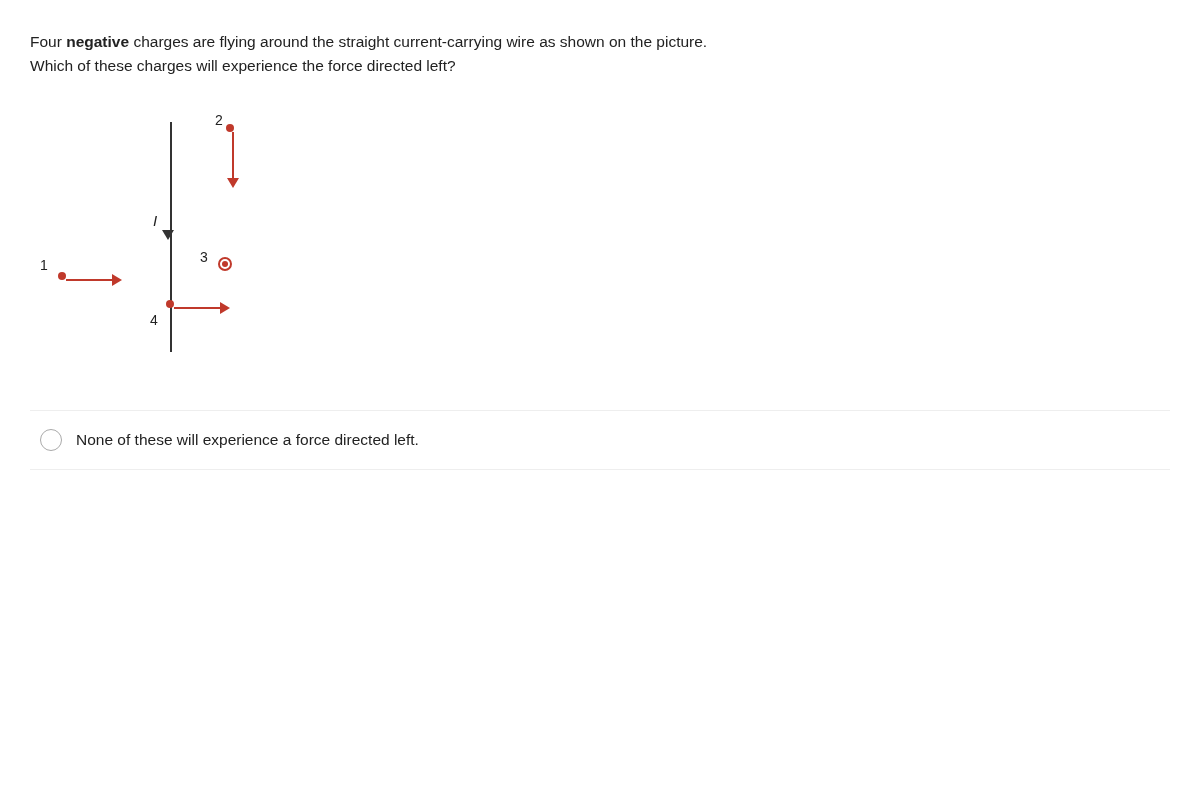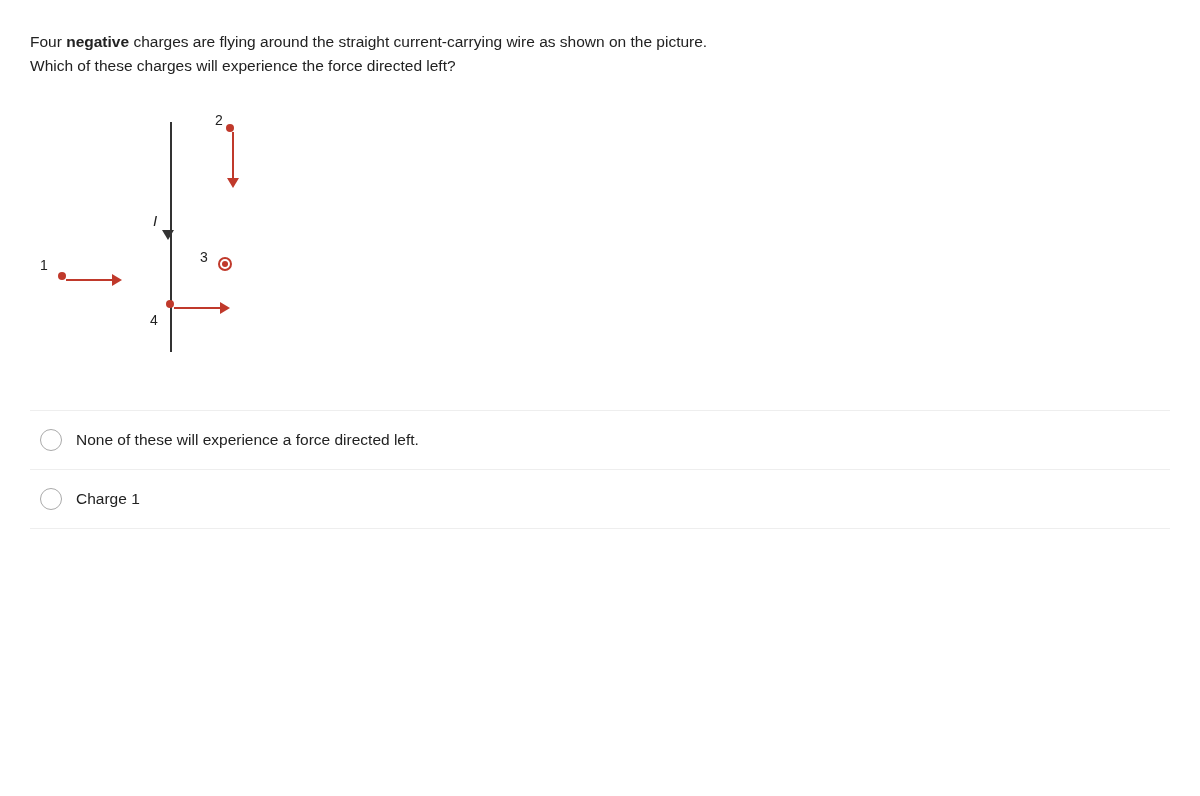--- a/index.html
+++ b/index.html
@@ -260,17 +260,13 @@
     <div class="arrow-head-right"></div>
   </div>
 
 </div>
 
 <div class="choices">
   <div class="choice-item">
     <div class="radio-circle"></div>
     <span class="choice-label">None of these will experience a force directed left.</span>
   </div>
-  <div class="choice-item">
-    <div class="radio-circle"></div>
-    <span class="choice-label">Charge 1</span>
-  </div>
 </div>
 
 </body></html>

